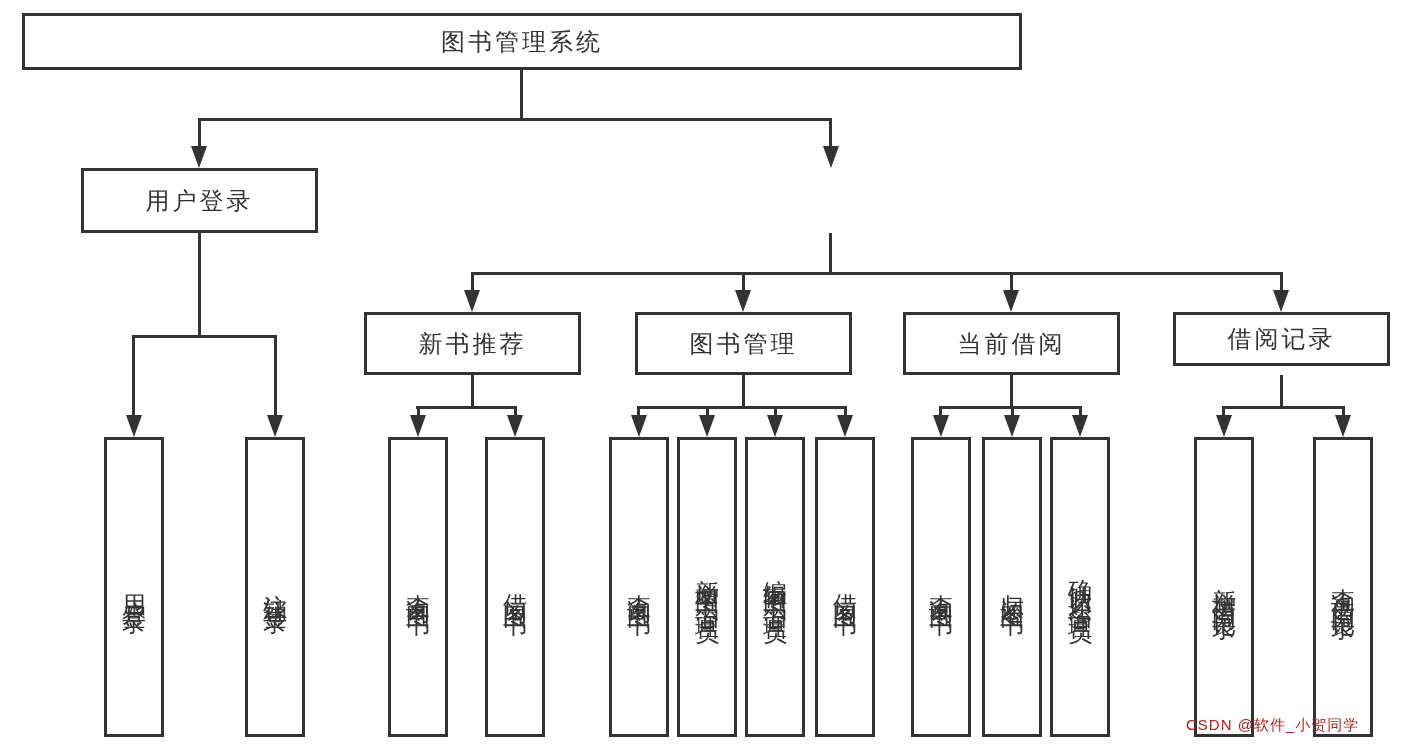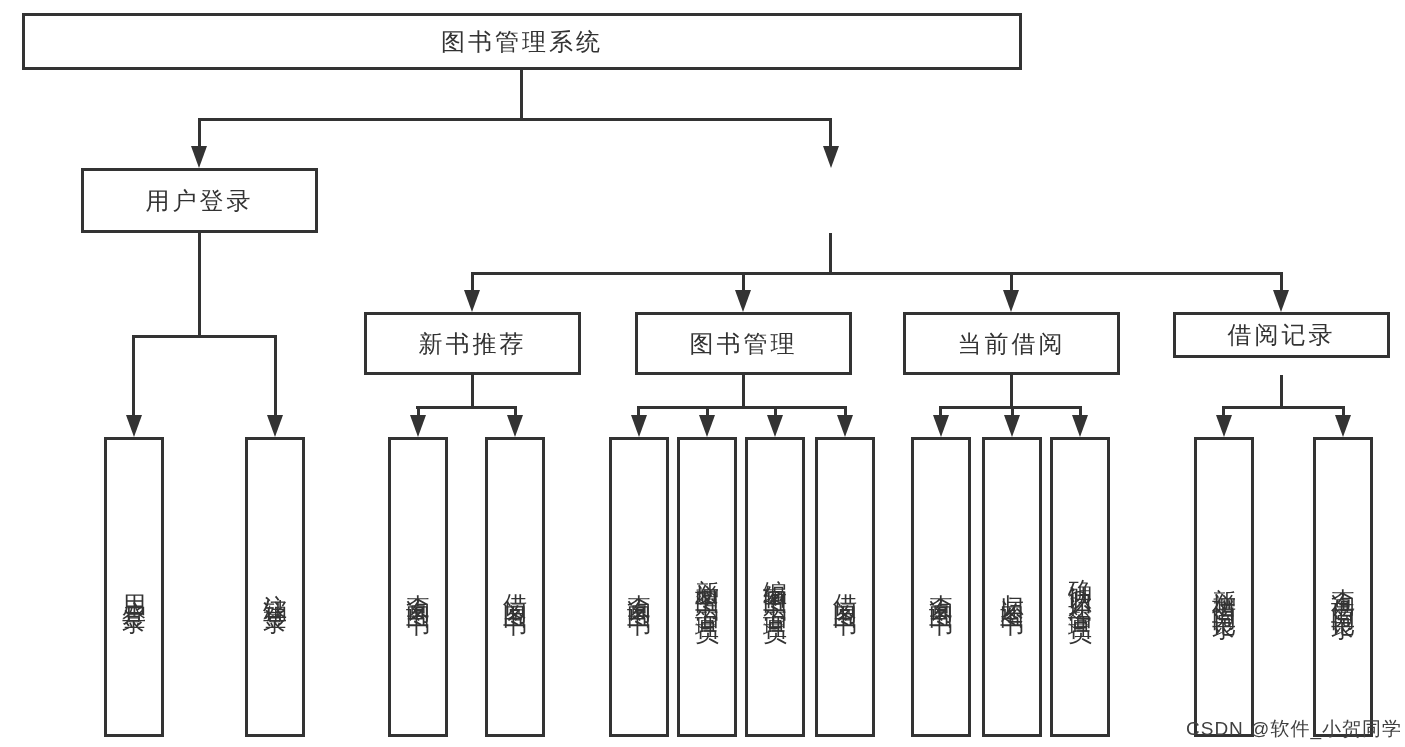--- a/index.html
+++ b/index.html
@@ -46,23 +46,23 @@
     width: 0;
     height: 0;
     border-left: 8px solid transparent;
     border-right: 8px solid transparent;
     border-top: 22px solid #333333;
   }
   .watermark {
     position: absolute;
     left: 1186px;
     top: 716px;
-    font-size: 19px;
+    font-size: 15px;
     letter-spacing: 1px;
-    color: #404040;
+    color: #b91c1c;
     white-space: nowrap;
   }
 </style>
 </head>
 <body>
 
 <div class="stage">
 
   <div class="node h" style="left:22px; top:13px; width:1000px; height:57px">图书管理系统</div>
 
@@ -89,21 +89,21 @@
   <div class="line" style="left:1010px; top:272px; width:3px; height:20px"></div>
   <div class="line" style="left:1280px; top:272px; width:3px; height:20px"></div>
   <div class="arrow" style="left:464px; top:290px"></div>
   <div class="arrow" style="left:735px; top:290px"></div>
   <div class="arrow" style="left:1003px; top:290px"></div>
   <div class="arrow" style="left:1273px; top:290px"></div>
 
   <div class="node h" style="left:364px; top:312px; width:217px; height:63px">新书推荐</div>
   <div class="node h" style="left:635px; top:312px; width:217px; height:63px">图书管理</div>
   <div class="node h" style="left:903px; top:312px; width:217px; height:63px">当前借阅</div>
-  <div class="node h" style="left:1173px; top:312px; width:217px; height:46px">借阅记录</div>
+  <div class="node h" style="left:1173px; top:312px; width:217px; height:54px">借阅记录</div>
 
   <div class="line" style="left:471px; top:375px; width:3px; height:33px"></div>
   <div class="line" style="left:416px; top:406px; width:101px; height:3px"></div>
   <div class="line" style="left:417px; top:406px; width:3px; height:11px"></div>
   <div class="line" style="left:514px; top:406px; width:3px; height:11px"></div>
   <div class="arrow" style="left:410px; top:415px"></div>
   <div class="arrow" style="left:507px; top:415px"></div>
 
   <div class="line" style="left:742px; top:375px; width:3px; height:33px"></div>
   <div class="line" style="left:637px; top:406px; width:210px; height:3px"></div>

